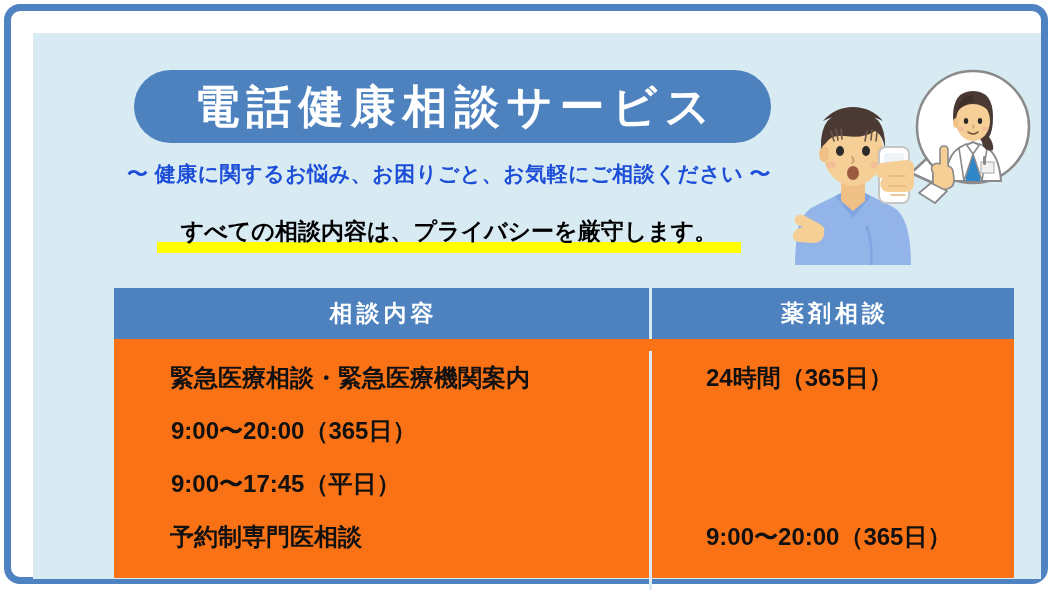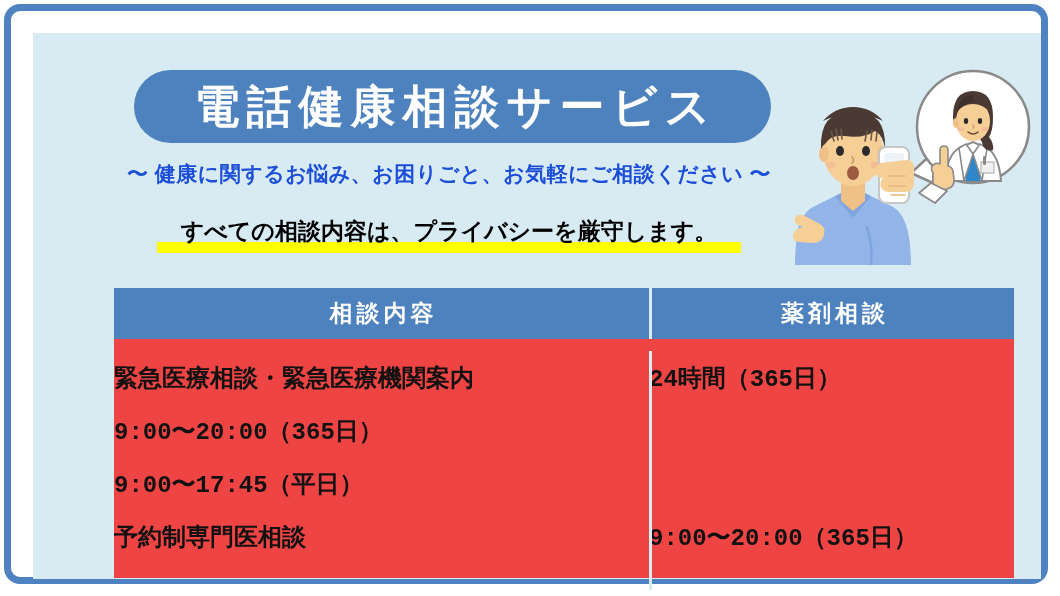--- a/index.html
+++ b/index.html
@@ -102,21 +102,21 @@
     white-space: nowrap;
     line-height: 34px;
   }
 
   
   .table {
     position: absolute;
     left: 81px; top: 255px;
     width: 900px;
     height: 290px;
-    background: #ef4444;
+    background: #f97316;
   }
   .thead {
     display: flex;
     height: 51px;
     background: #4d82bf;
   }
   .th {
     color: #ffffff;
     font-size: 23px;
     font-weight: bold;
@@ -149,26 +149,27 @@
   .td {
     display: flex;
     align-items: center;
     color: #111111;
     font-size: 24px;
     font-weight: bold;
     white-space: nowrap;
   }
   .td-col1 {
     width: 535px;
+    padding-left: 56px;
     box-sizing: border-box;
   }
   .td-col2 {
     width: 324px;
+    padding-left: 57px;
     box-sizing: border-box;
-    font-family: Liberation Mono, monospace;
   }
 
   
   .illustration {
     position: absolute;
     left: 750px; top: 22px;
     width: 280px;
     height: 210px;
   }
   .illustration svg { display: block; }

